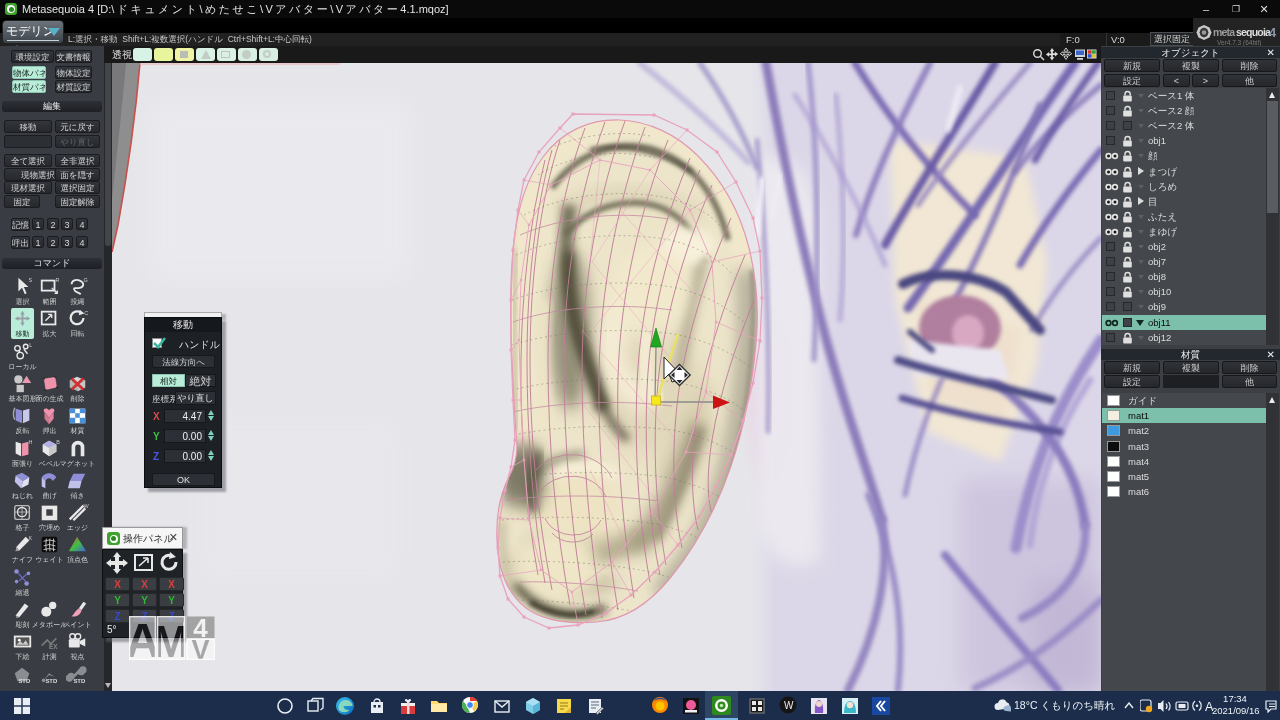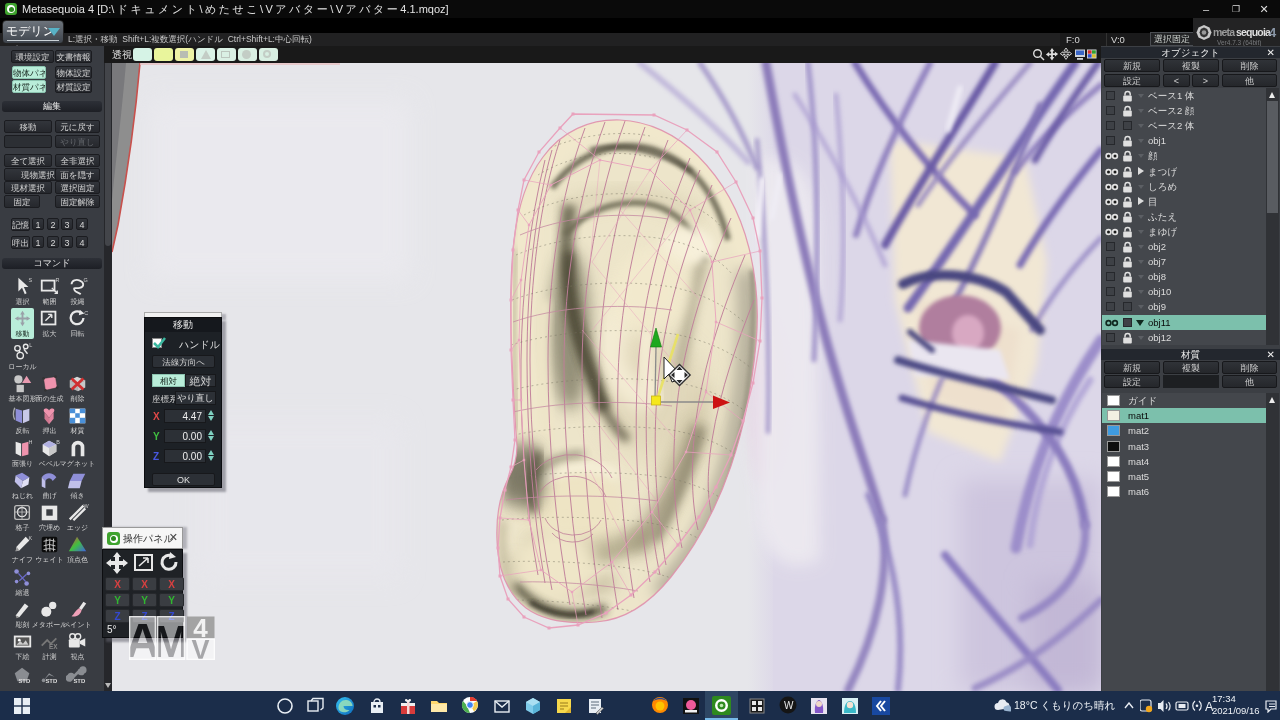--- a/index.html
+++ b/index.html
@@ -1217,20 +1217,20 @@
 <rect x="0" y="1" width="11" height="11" rx="2" fill="none" stroke="#e8ecf2" stroke-width="1.2"></rect>
         <circle cx="9" cy="10" r="3.2" fill="#f2a71d"></circle>
 <path d="M18 4 L20.5 4 L23.5 1 L23.5 13 L20.5 10 L18 10 Z" fill="#e8ecf2"></path>
         <path d="M26 4.5 a4.5 4.5 0 0 1 0 5.5 M28.5 3 a7 7 0 0 1 0 8.5" stroke="#e8ecf2" stroke-width="1.2" fill="none"></path>
 <rect x="36" y="3" width="12" height="8" rx="1.5" fill="none" stroke="#e8ecf2" stroke-width="1.2"></rect>
         <rect x="38.5" y="5" width="7" height="4" fill="#e8ecf2"></rect>
 <path d="M55 2 C52 4.5 52 9 55 11.5 M59 2 C62 4.5 62 9 59 11.5" stroke="#e8ecf2" stroke-width="1.2" fill="none"></path>
         <circle cx="57" cy="6.8" r="1.3" fill="#e8ecf2"></circle>
 <text x="65" y="12" font-size="12.5" fill="#eef2f6" font-family="Liberation Sans">A</text>
       </svg>
-      <div style="position:absolute;left:1212px;top:2px;width:46px;color:#eef2f6;font-size:9.5px;text-align:left;line-height:12px">17:34<br>2021/09/16</div>
+      <div style="position:absolute;left:1212px;top:2px;width:46px;color:#eef2f6;font-size:9.5px;text-align:center;line-height:12px">17:34<br>2021/09/16</div>
       <div style="position:absolute;left:1264px;top:8px;width:13px;height:13px">
         <svg width="14" height="14" viewBox="0 0 14 14">
           <path d="M2 2 h10 v8 h-5 l-3 3 v-3 h-2 Z" fill="none" stroke="#e8ecf2" stroke-width="1.2"></path>
           <path d="M5 5 h6 M5 7.5 h6" stroke="#e8ecf2" stroke-width="1"></path>
         </svg>
       </div>
     </div>
   </div>
 </body></html>

